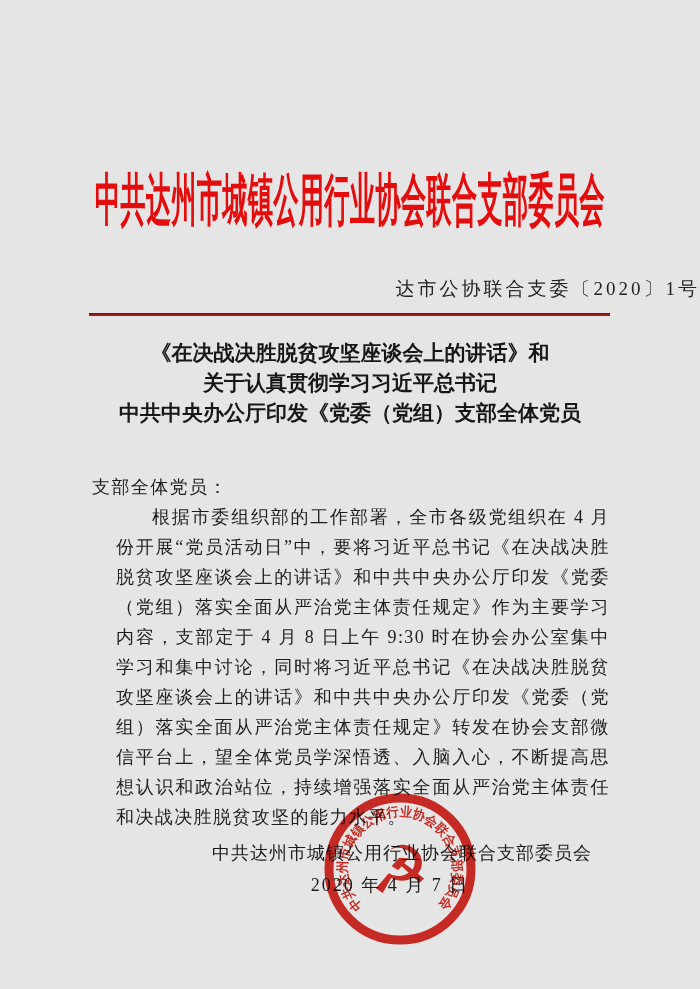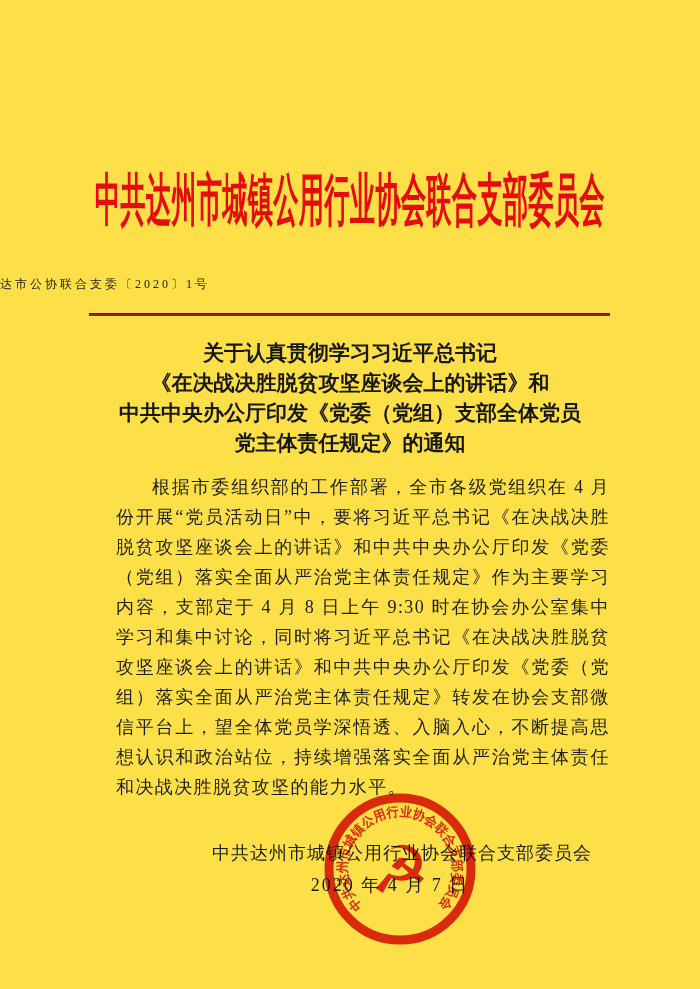--- a/index.html
+++ b/index.html
@@ -2,37 +2,37 @@
 <html><head>
 <meta charset="utf-8">
 <style>
   * { margin:0; padding:0; box-sizing:border-box; }
   html,body { background:#ffffff; }
   body {
     width:700px; height:989px; position:relative; overflow:hidden;
     font-family:"Liberation Serif","DejaVu Serif",serif;
     color:#1c1c1c;
   }
-  .page { position:absolute; inset:0; background:#fde047; }
+  .page { position:absolute; inset:0; background:#e5e5e5; }
 
   
   .red-head {
     position:absolute; top:156px; left:0; width:700px; height:86px;
     display:flex; align-items:center; justify-content:center;
   }
   .red-head .stretch {
     color:#e40d0d; font-weight:bold; font-size:25px; white-space:nowrap;
     letter-spacing:0.5px;
     transform:scaleY(2.25); transform-origin:center center;
   }
 
   
   .docnum {
     position:absolute; top:276px; left:0; width:700px;
-    text-align:left; font-size:12px; letter-spacing:3px; color:#222;
+    text-align:right; font-size:19px; letter-spacing:3px; color:#222;
   }
 
   
   .red-rule {
     position:absolute; top:313px; left:89px; width:521px; height:3px;
     background:#9b1e1e; border-top:1px solid #6e0f0f;
   }
 
   
   .doc-title {
@@ -68,27 +68,27 @@
 
   <div class="red-head">
     <span class="stretch">中共达州市城镇公用行业协会联合支部委员会</span>
   </div>
 
   <div class="docnum">达市公协联合支委〔2020〕1号</div>
 
   <div class="red-rule"></div>
 
   <div class="doc-title">
+    <div>《在决战决胜脱贫攻坚座谈会上的讲话》和</div>
     <div>关于认真贯彻学习习近平总书记</div>
-    <div>《在决战决胜脱贫攻坚座谈会上的讲话》和</div>
     <div>中共中央办公厅印发《党委（党组）支部全体党员</div>
-    <div>党主体责任规定》的通知</div>
   </div>
 
   <div class="body-text">
+    <div>支部全体党员：</div>
     <div class="indent">根据市委组织部的工作部署，全市各级党组织在 4 月份开展“党员活动日”中，要将习近平总书记《在决战决胜脱贫攻坚座谈会上的讲话》和中共中央办公厅印发《党委（党组）落实全面从严治党主体责任规定》作为主要学习内容，支部定于 4 月 8 日上午 9:30 时在协会办公室集中学习和集中讨论，同时将习近平总书记《在决战决胜脱贫攻坚座谈会上的讲话》和中共中央办公厅印发《党委（党组）落实全面从严治党主体责任规定》转发在协会支部微信平台上，望全体党员学深悟透、入脑入心，不断提高思想认识和政治站位，持续增强落实全面从严治党主体责任和决战决胜脱贫攻坚的能力水平。</div>
   </div>
 
   <div class="sig-block signer">中共达州市城镇公用行业协会联合支部委员会</div>
 
   <div class="sig-block docdate">2020 年 4 月 7 日</div>
 
   <div class="seal">
     <svg viewBox="0 0 164 164" xmlns="http://www.w3.org/2000/svg">
       <circle cx="82" cy="82" r="71" fill="none" stroke="#da251c" stroke-width="9"></circle>

